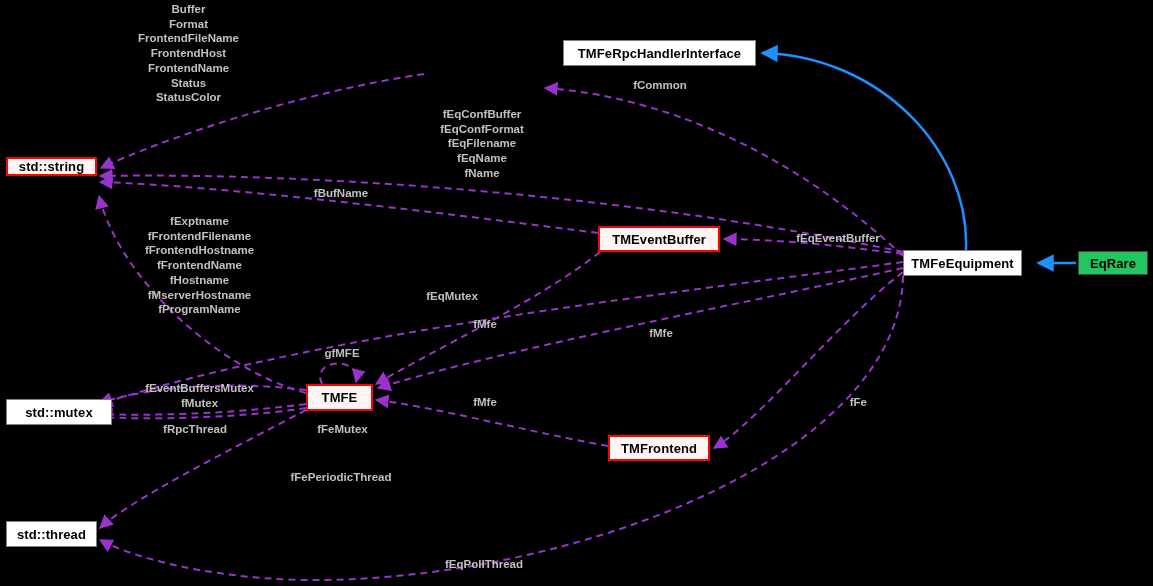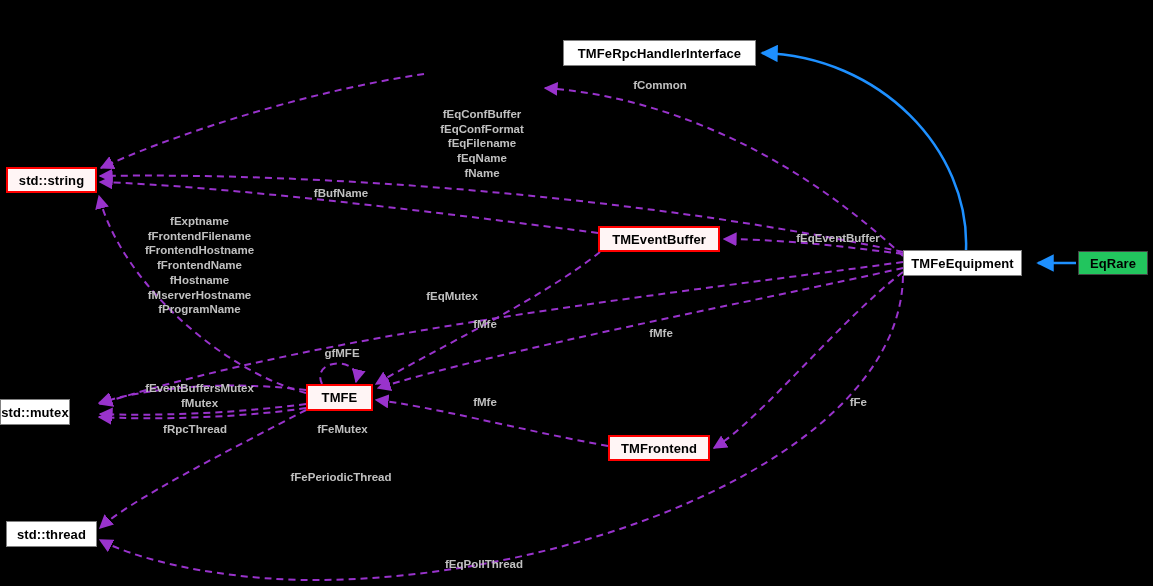--- a/index.html
+++ b/index.html
@@ -112,25 +112,25 @@
     </g>
 
     <g stroke="#1e90ff" stroke-width="2.5" fill="none" marker-end="url(#arrowBlue)">
 
       <path d="M 1076 263 L 1038 263"></path>
 
       <path d="M 966 250 C 970 150, 880 56, 762 53"></path>
     </g>
   </svg>
 
-  <div class="node highlight" style="left:6px; top:167px; width:91px; height:26px;">
+  <div class="node highlight" style="left:6px; top:157px; width:91px; height:19px;">
     <span>std::string</span>
   </div>
 
-  <div class="node plain" style="left:0; top:399px; width:70px; height:26px;">
+  <div class="node plain" style="left:6px; top:399px; width:106px; height:26px;">
     <span>std::mutex</span>
   </div>
 
   <div class="node plain" style="left:6px; top:521px; width:91px; height:26px;">
     <span>std::thread</span>
   </div>
 
   <div class="node highlight" style="left:306px; top:384px; width:67px; height:27px;">
     <span>TMFE</span>
   </div>
@@ -149,20 +149,27 @@
   </div>
 
   <div class="node plain" style="left:903px; top:250px; width:119px; height:26px;align-items:center;">
     <span>TMFeEquipment</span>
   </div>
 
   <div class="node current" style="left:1078px; top:251px; width:70px; height:24px;">
     <span>EqRare</span>
   </div>
 
+  <div class="edge-label" style="left:101px; top:2px; width:175px;">Buffer
+Format
+FrontendFileName
+FrontendHost
+FrontendName
+Status
+StatusColor</div>
 
   <div class="edge-label" style="left:400px; top:107px; width:164px;">fEqConfBuffer
 fEqConfFormat
 fEqFilename
 fEqName
 fName</div>
 
   <div class="edge-label" style="left:602px; top:78px; width:116px;">fCommon</div>
 
   <div class="edge-label" style="left:283px; top:186px; width:116px;">fBufName</div>

